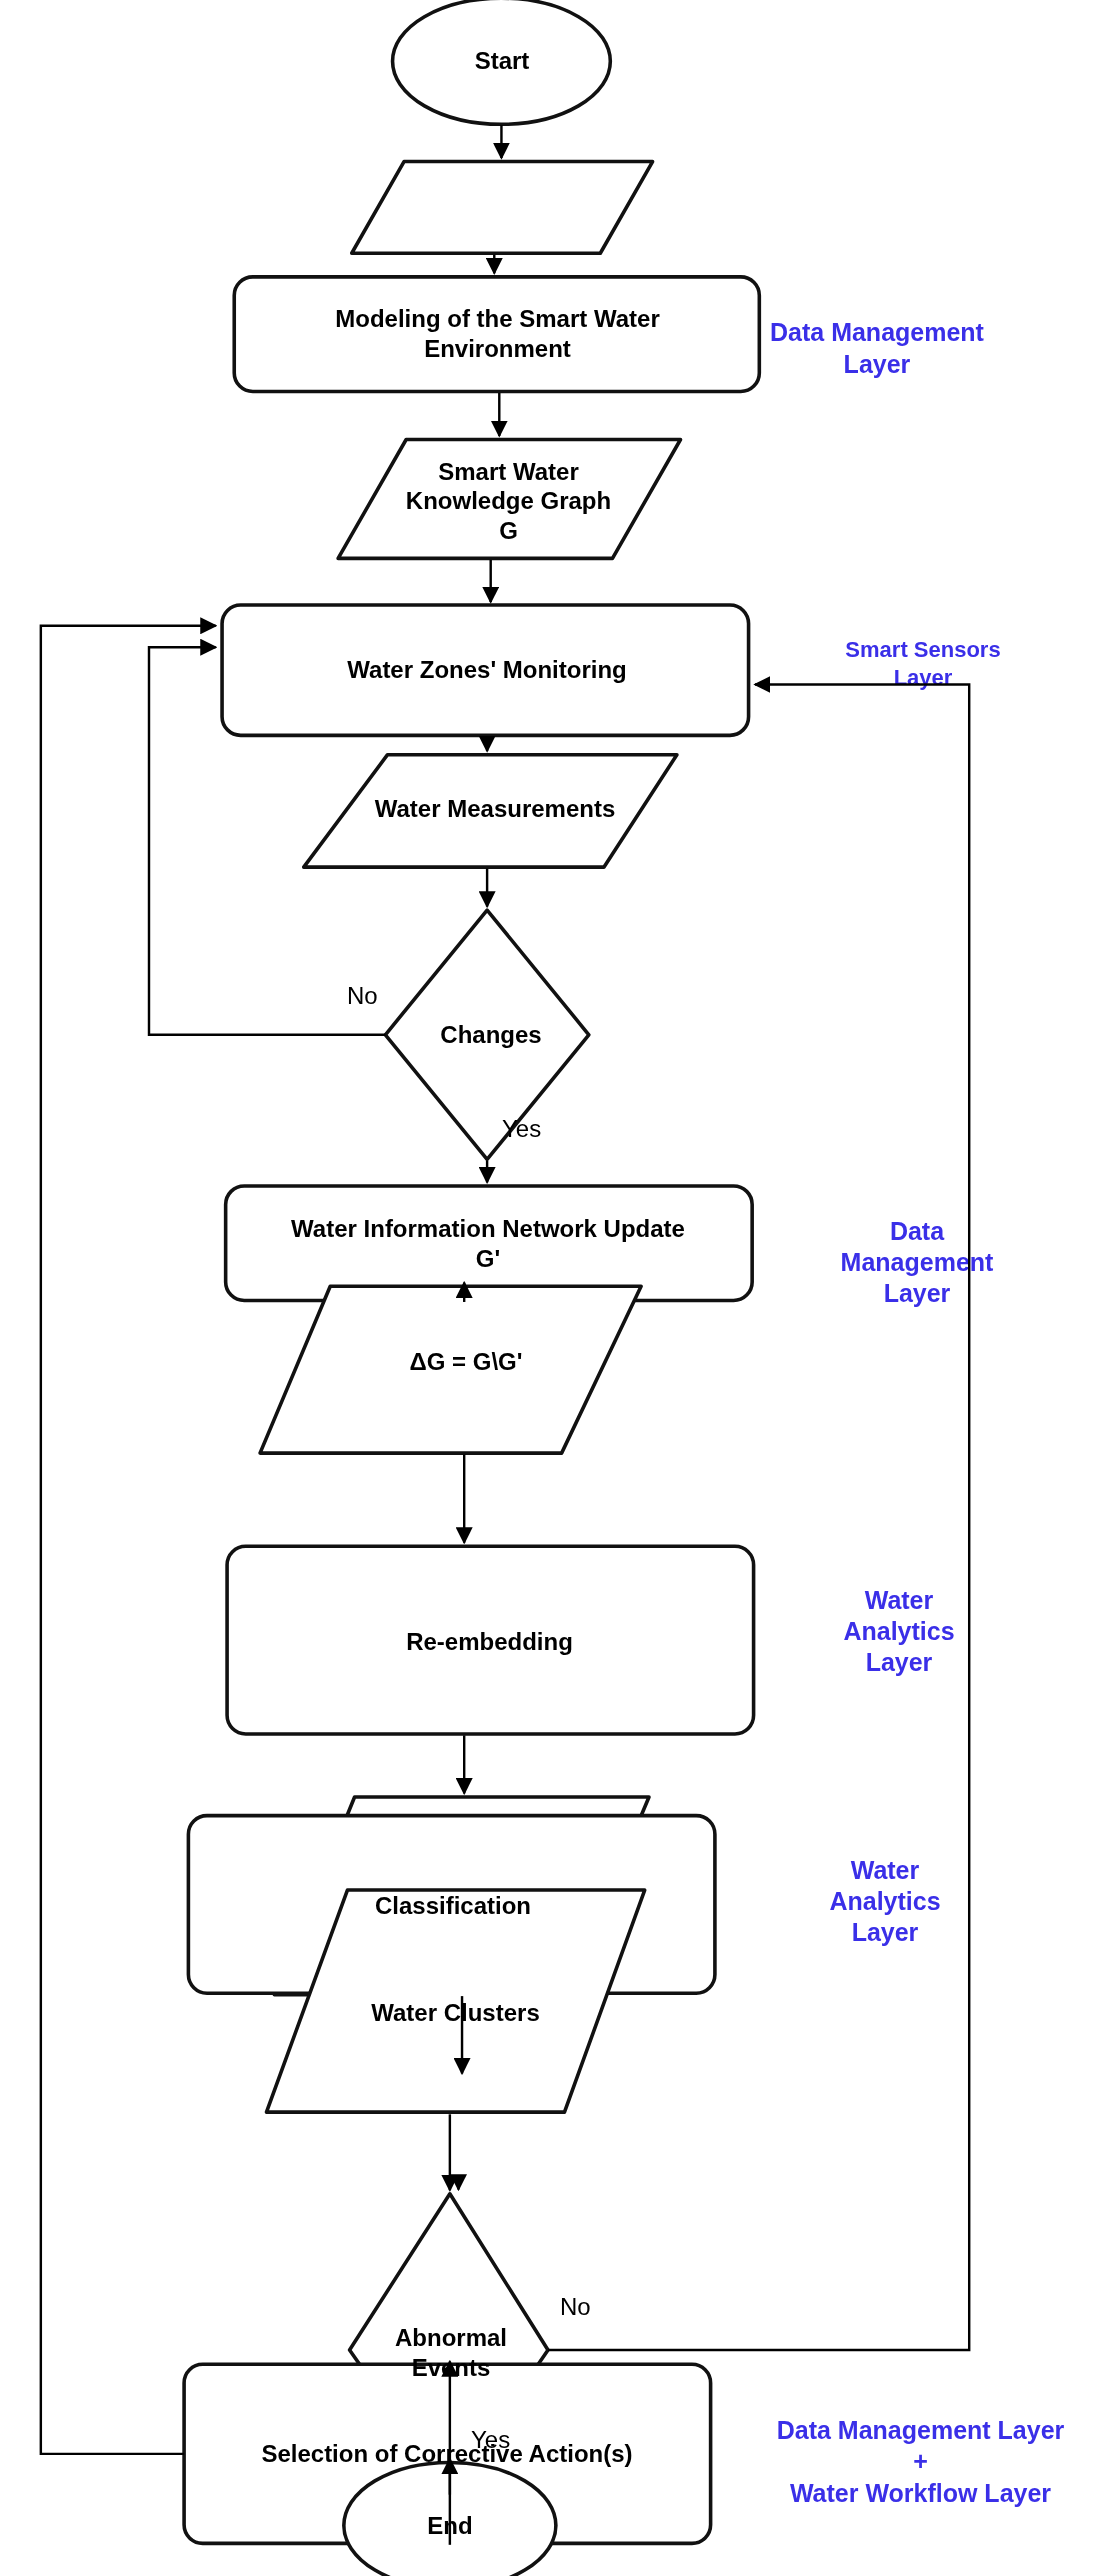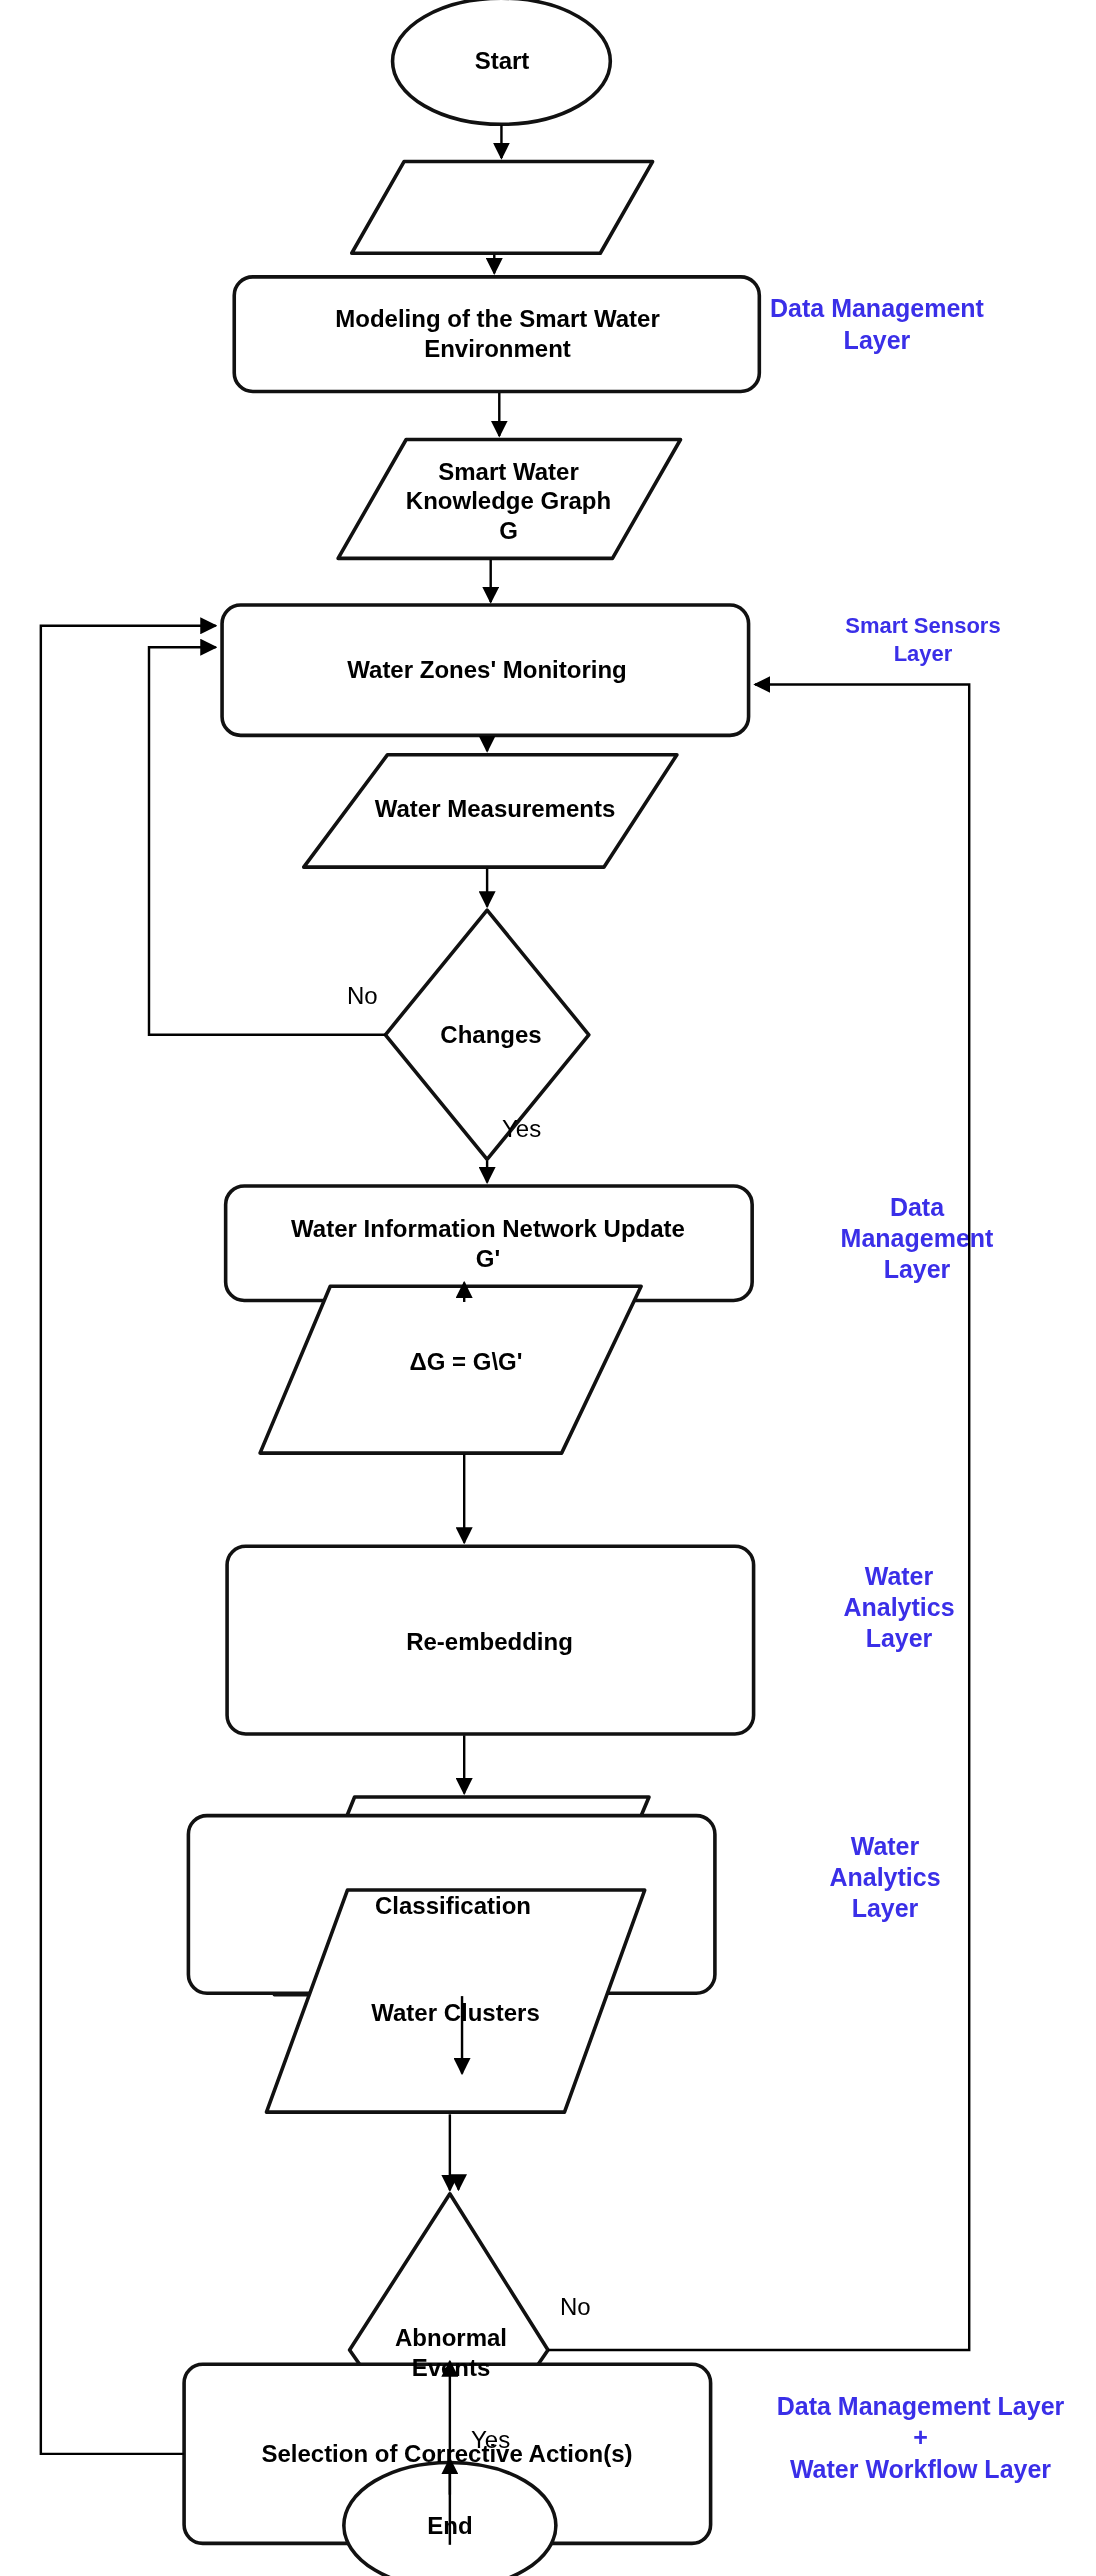--- a/index.html
+++ b/index.html
@@ -41,20 +41,21 @@
   .layer-label {
     position: absolute;
     display: flex;
     align-items: center;
     justify-content: center;
     text-align: center;
     font-weight: bold;
     font-family: "Liberation Sans", sans-serif;
     line-height: 1.25;
     white-space: pre-line;
+    margin-top: 24px;
   }
   .edge-label {
     position: absolute;
     color: #000000;
     font-weight: normal;
     font-family: "Liberation Sans", sans-serif;
     white-space: nowrap;
   }
 </style>
 </head>

